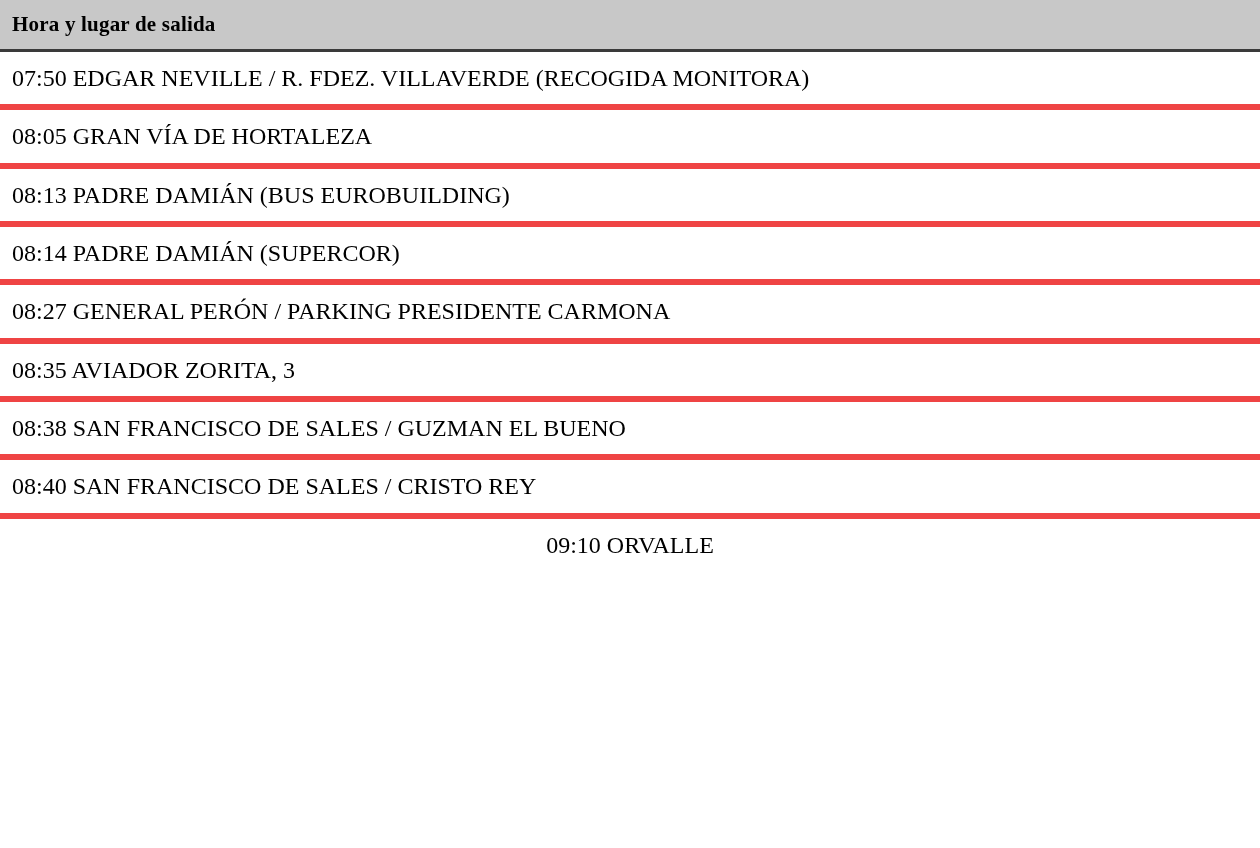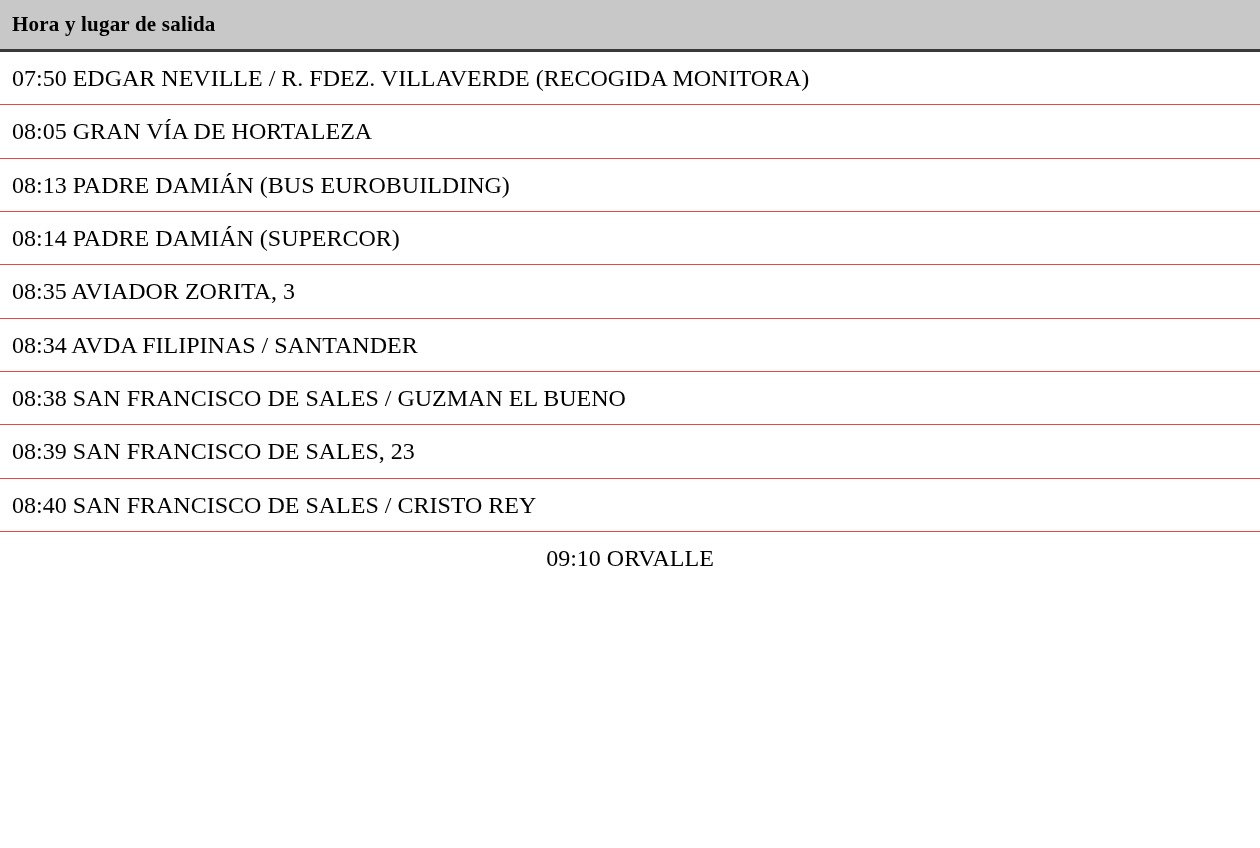--- a/index.html
+++ b/index.html
@@ -31,21 +31,21 @@
     font-size: 21px;
     font-family: "Liberation Serif", serif;
     padding: 16px 0 16px 22px;
     border-bottom: 3px solid #3a3a3a;
     letter-spacing: 0.2px;
   }
   .row-cell {
     font-size: 24px;
     font-family: "Liberation Serif", serif;
     padding: 12px 0 12px 18px;
-    border-bottom: 1px solid #ef4444;
+    border-bottom: 6px solid #ef4444;
     white-space: nowrap;
     line-height: 1.18;
   }
   tr:last-child .row-cell {
     border-bottom: none;
     text-align: center;
   }
 </style>
 </head>
 <body>
@@ -63,30 +63,27 @@
     <tr>
       <td class="row-cell">08:05 GRAN VÍA DE HORTALEZA</td>
     </tr>
     <tr>
       <td class="row-cell">08:13 PADRE DAMIÁN (BUS EUROBUILDING)</td>
     </tr>
     <tr>
       <td class="row-cell">08:14 PADRE DAMIÁN (SUPERCOR)</td>
     </tr>
     <tr>
+      <td class="row-cell">08:27 GENERAL PERÓN / PARKING PRESIDENTE CARMONA</td>
+    </tr>
+    <tr>
       <td class="row-cell">08:35 AVIADOR ZORITA, 3</td>
     </tr>
     <tr>
-      <td class="row-cell">08:34 AVDA FILIPINAS / SANTANDER</td>
-    </tr>
-    <tr>
       <td class="row-cell">08:38 SAN FRANCISCO DE SALES / GUZMAN EL BUENO</td>
-    </tr>
-    <tr>
-      <td class="row-cell">08:39 SAN FRANCISCO DE SALES, 23</td>
     </tr>
     <tr>
       <td class="row-cell">08:40 SAN FRANCISCO DE SALES / CRISTO REY</td>
     </tr>
     <tr>
       <td class="row-cell">09:10 ORVALLE</td>
     </tr>
   </tbody>
 </table>
 

